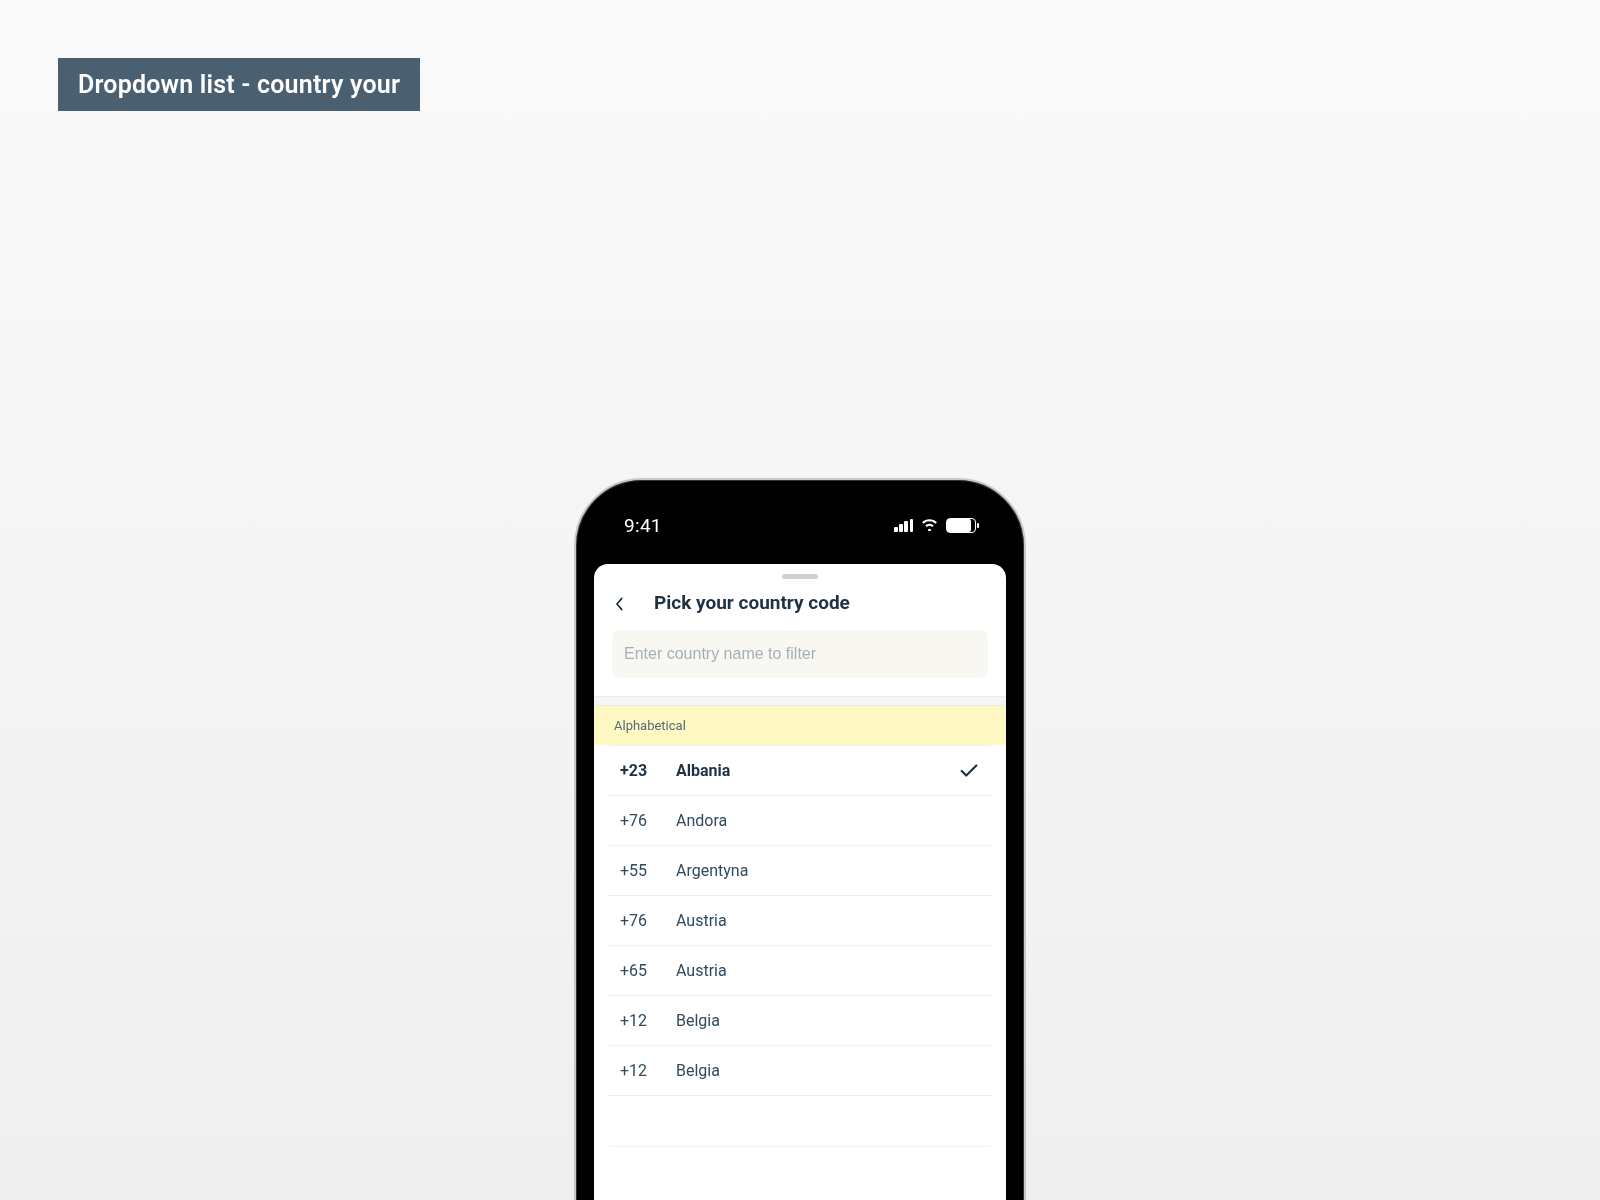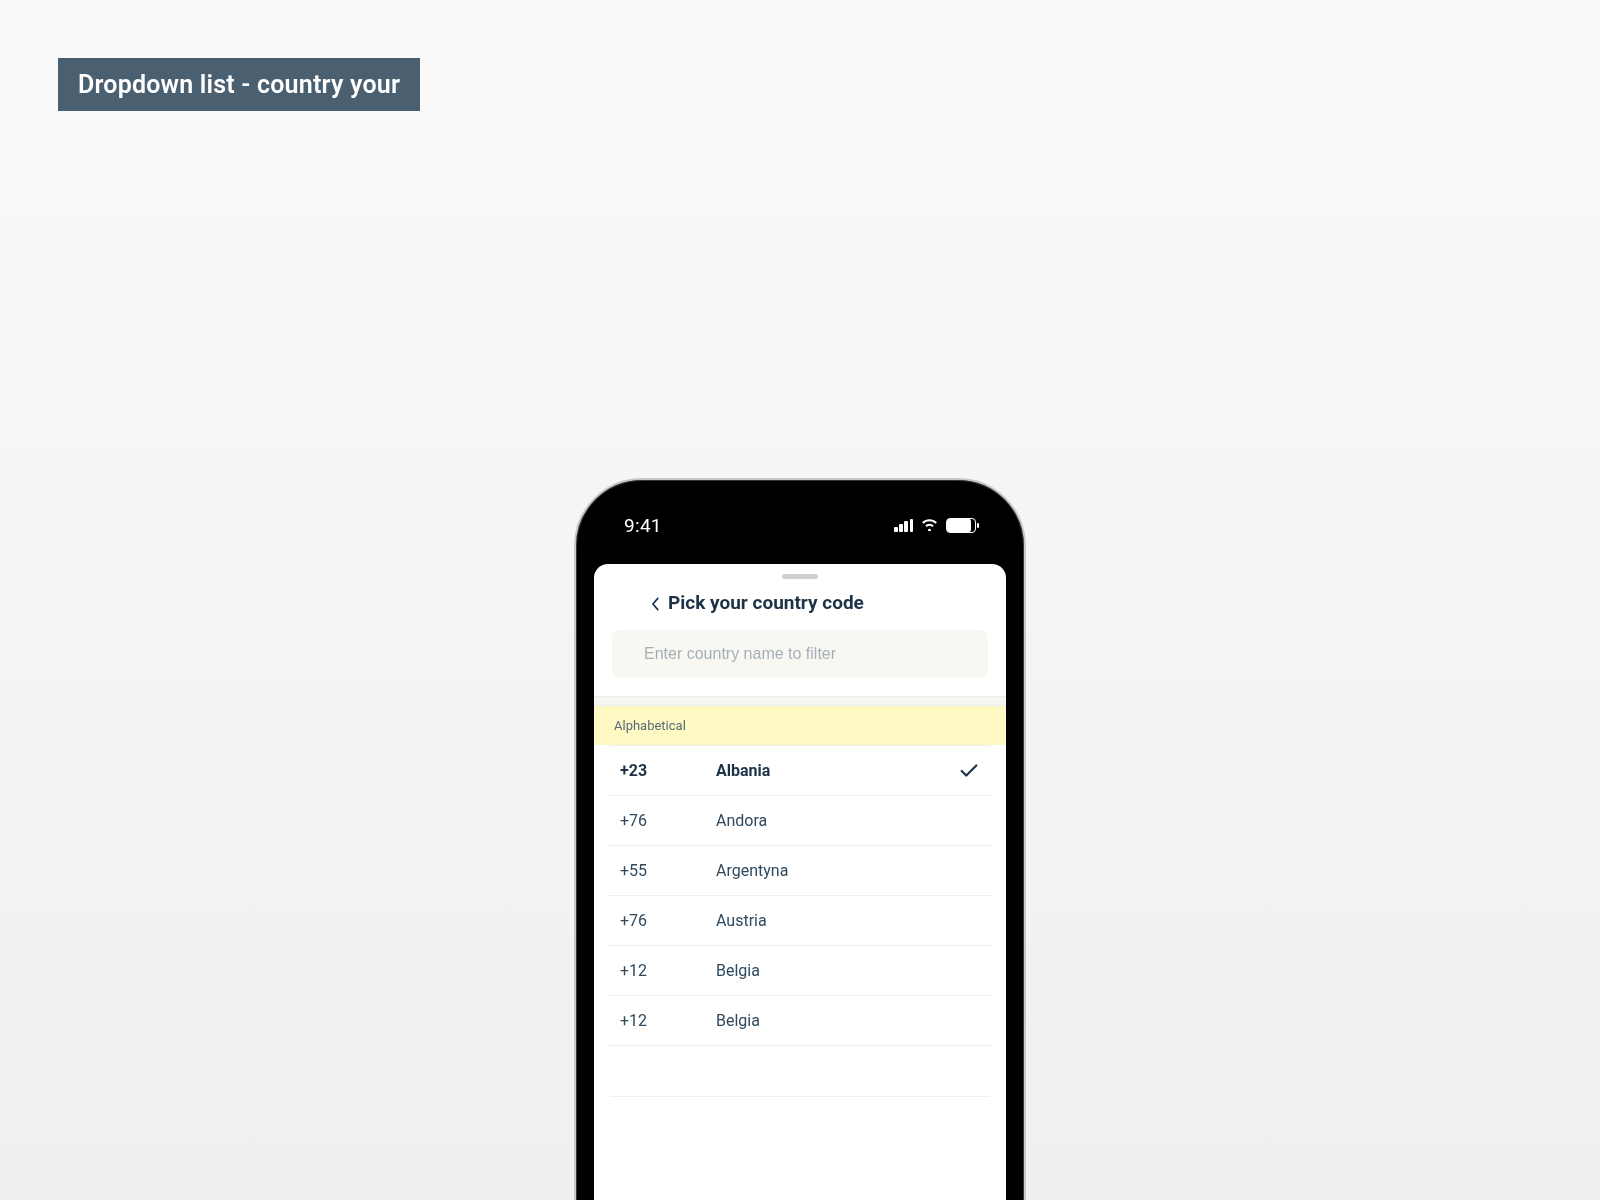--- a/index.html
+++ b/index.html
@@ -103,42 +103,41 @@
   .sheet-grabber {
     width: 36px; height: 5px;
     background: #d0d0d0;
     border-radius: 3px;
     margin: 10px auto 0;
   }
 
   .sheet-header {
     display: flex;
     align-items: center;
-    gap: 6px;
+    gap: 28px;
     padding: 12px 18px 6px;
-    margin-left: 36px;
   }
   .back-arrow {
     width: 14px; height: 14px;
     color: #1d3246;
   }
   .sheet-title {
     font-size: 19px;
     font-weight: 700;
     color: #1d3246;
   }
 
   .search-field {
     margin: 10px 18px 18px;
     background: #f9f7f1;
     border-radius: 8px;
     height: 48px;
     display: flex;
     align-items: center;
-    padding: 0 32px;
+    padding: 0 12px;
   }
   .search-input {
     border: none;
     background: transparent;
     font-size: 16px;
     color: #97a3ab;
     outline: none;
     width: 100%;
   }
   .search-input::placeholder { color: #a4b0b8; }
@@ -166,21 +165,20 @@
   }
   .row {
     display: flex;
     align-items: center;
     height: 50px;
     padding: 0 12px 0 12px;
     border-bottom: 1px solid #eee;
     color: #2f4a5e;
     font-size: 16px;
     cursor: pointer;
-    gap: 40px;
   }
   .row:last-child { border-bottom: none; }
   .row .code {
     width: 56px;
     color: #2f4a5e;
   }
   .row .name { flex: 1; }
   .row.selected .code,
   .row.selected .name { font-weight: 700; color:#1d3246; }
   .row .check {
@@ -252,20 +250,24 @@
           </div>
           <div class="row">
             <span class="code">+55</span>
             <span class="name">Argentyna</span>
           </div>
           <div class="row">
             <span class="code">+76</span>
             <span class="name">Austria</span>
           </div>
           <div class="row">
+            <span class="code">+65</span>
+            <span class="name">Austria</span>
+          </div>
+          <div class="row">
             <span class="code">+12</span>
             <span class="name">Belgia</span>
           </div>
           <div class="row">
             <span class="code">+12</span>
             <span class="name">Belgia</span>
           </div>
           <div class="row"></div>
         </div>
 

